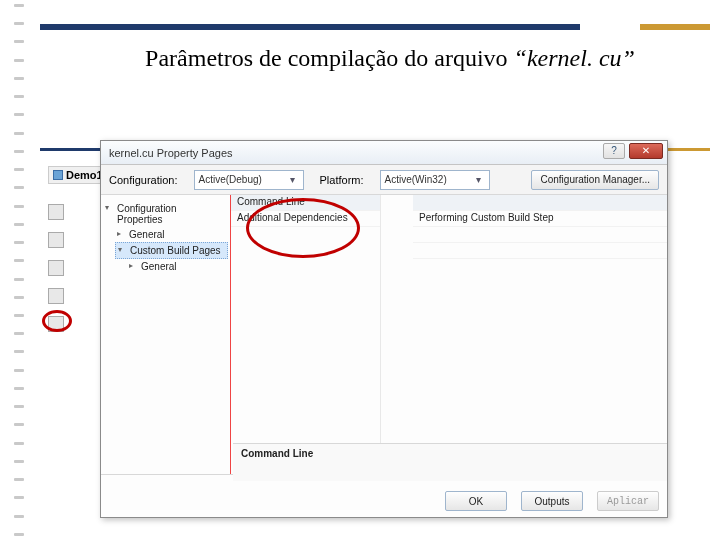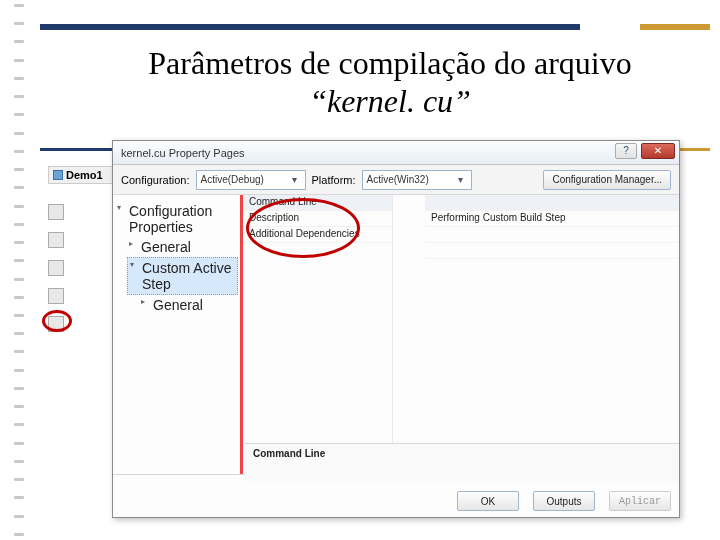--- a/index.html
+++ b/index.html
@@ -4,39 +4,39 @@
 <style>
   * { box-sizing: border-box; margin: 0; padding: 0; }
   body { width: 720px; height: 540px; background: #fff; font-family: "Segoe UI", Tahoma, sans-serif; font-size: 11px; position: relative; overflow: hidden; }
   .slide-bg { position: absolute; inset: 0; background: #fff; }
   .binder { position: absolute; left: 14px; top: 0; width: 10px; height: 540px; display: flex; flex-direction: column; justify-content: space-between; padding: 4px 0; }
   .ring { width: 10px; height: 3px; background: #c9c9c9; border-radius: 1px; }
   .bar-top { position: absolute; left: 40px; top: 24px; width: 540px; height: 6px; background: #1f3a6b; }
   .bar-top-r { position: absolute; right: 10px; top: 24px; width: 70px; height: 6px; background: #cc9933; }
   .bar-mid { position: absolute; left: 40px; top: 148px; width: 540px; height: 3px; background: #1f3a6b; }
   .bar-mid-r { position: absolute; right: 10px; top: 148px; width: 70px; height: 3px; background: #cc9933; }
-  .title { position: absolute; left: 110px; top: 44px; width: 560px; text-align: center; font-family: Georgia, "Times New Roman", serif; font-size: 32px; color: #000; line-height: 1.2; }
+  .title { position: absolute; left: 110px; top: 44px; width: 560px; text-align: center; font-family: Georgia, "Times New Roman", serif; font-size: 24px; color: #000; line-height: 1.2; }
   .title .italic { font-style: italic; }
   .solution-fragment { position: absolute; left: 48px; top: 166px; width: 68px; }
   .sol-head { background: #f0f0f0; border: 1px solid #ccc; padding: 2px 4px; font-weight: bold; display: flex; align-items: center; gap: 3px; }
   .sol-icon { width: 10px; height: 10px; background: #6aa3d6; border: 1px solid #3a6da6; }
   .toolbar-icons { display: flex; flex-direction: column; gap: 12px; margin-top: 20px; }
   .tb-icon { width: 16px; height: 16px; background: #e8e8e8; border: 1px solid #aaa; }
   .red-circle { border: 3px solid #c00000; border-radius: 50%; position: absolute; }
   .circle1 { left: 42px; top: 310px; width: 30px; height: 22px; }
-  .dialog { position: absolute; left: 112px; top: 140px; width: 568px; height: 378px; background: #fdfdfd; border: 1px solid #8a8a8a; box-shadow: 2px 2px 6px rgba(0,0,0,0.25); }
+  .dialog { position: absolute; left: 100px; top: 140px; width: 568px; height: 378px; background: #fdfdfd; border: 1px solid #8a8a8a; box-shadow: 2px 2px 6px rgba(0,0,0,0.25); }
   .dlg-title { height: 24px; background: linear-gradient(#fbfdfe,#e8eef5); display: flex; align-items: center; padding: 0 8px; font-size: 11px; color: #333; border-bottom: 1px solid #c4c4c4; position: relative; }
   .dlg-close { position: absolute; right: 4px; top: 2px; width: 34px; height: 16px; background: linear-gradient(#dc6a5a,#b33a2d); border: 1px solid #7a2a22; border-radius: 2px; color: #fff; font-size: 10px; text-align: center; line-height: 14px; }
   .dlg-help { position: absolute; right: 42px; top: 2px; width: 22px; height: 16px; background: linear-gradient(#f6f6f6,#e2e2e2); border: 1px solid #aaa; border-radius: 2px; text-align:center; line-height:14px; color:#357; font-size:10px;}
-  .dlg-toolbar { height: 30px; background: #f4f4f4; border-bottom: 1px solid #d8d8d8; display: flex; align-items: center; padding: 0 8px; gap: 6px; }
+  .dlg-toolbar { height: 30px; background: #f4f4f4; border-bottom: 1px solid #d8d8d8; display: flex; align-items: center; padding: 0 8px; gap: 16px; }
   .combo { height: 20px; background: #fff; border: 1px solid #9fb5cd; display: flex; align-items: center; padding: 0 4px; font-size: 10px; color: #333; }
   .combo .arrow { margin-left: auto; width: 12px; text-align: center; color: #556; }
   .btn { height: 20px; background: linear-gradient(#fefefe,#e6e6e6); border: 1px solid #9fb5cd; border-radius: 2px; padding: 8px 8px; font-size: 10px; display: flex; align-items: center; color: #222; }
   .dlg-body { display: flex; height: 280px; border-bottom: 1px solid #d8d8d8; }
-  .tree { width: 130px; border-right: 3px solid #ef4444; padding: 6px 2px; font-size: 14px; color: #222; }
+  .tree { width: 130px; border-right: 1px solid #ef4444; padding: 6px 2px; font-size: 10px; color: #222; }
   .tree-node { padding: 2px 4px 2px 14px; position: relative; }
   .tree-node::before { content: "▸"; position: absolute; left: 2px; top: 2px; font-size: 8px; color: #666; }
   .tree-node.open::before { content: "▾"; }
   .tree-sub { padding-left: 12px; }
   .selected { background: #d6e8fb; border: 1px dotted #7aa6d6; }
   .grid { flex: 1; display: flex; }
   .grid-lbls { width: 150px; border-right: 1px solid #e8e8e8; }
   .grid-vals { flex: 1; margin-left: 32px; }
   .grid-row { height: 16px; font-size: 10px; padding: 1px 6px; border-bottom: 1px solid #f2f2f2; color: #222; }
   .grid-row.h { background: #eef2f6; font-weight: normal; }
@@ -131,30 +131,29 @@
     <div style="flex:1"></div>
     <div class="btn">
         <span>Configuration Manager...</span>
       </div>
   </div>
   <div class="dlg-body">
     <div class="tree">
       <div class="tree-node open"><span>Configuration Properties</span></div>
       <div class="tree-sub">
         <div class="tree-node" style="padding-left:14px"><span>General</span></div>
-        <div class="tree-node open selected"><span>Custom Active Step</span></div>
+        <div class="tree-node open selected"><span>Custom Build Pages</span></div>
         <div class="tree-sub">
           <div class="tree-node" style="padding-left:14px"><span>General</span></div>
         </div>
       </div>
     </div>
     <div class="grid">
       <div class="grid-lbls">
         <div class="grid-row h"><span>Command Line</span></div>
-        <div class="grid-row"><span>Description</span></div>
         <div class="grid-row"><span>Additional Dependencies</span></div>
       </div>
       <div class="grid-vals">
         <div class="grid-row h"><span></span></div>
         <div class="grid-row"><span>Performing Custom Build Step</span></div>
         <div class="grid-row"><span></span></div>
         <div class="grid-row"><span></span></div>
       </div>
     </div>
   </div>

